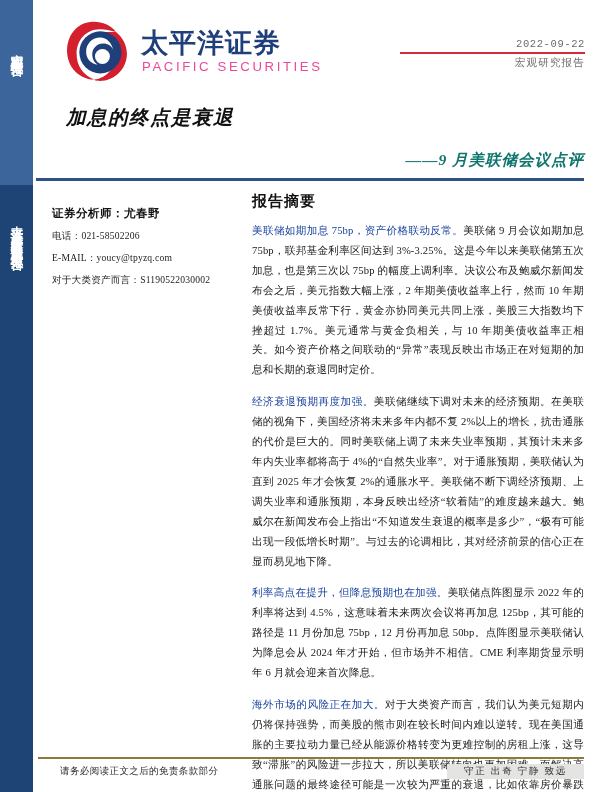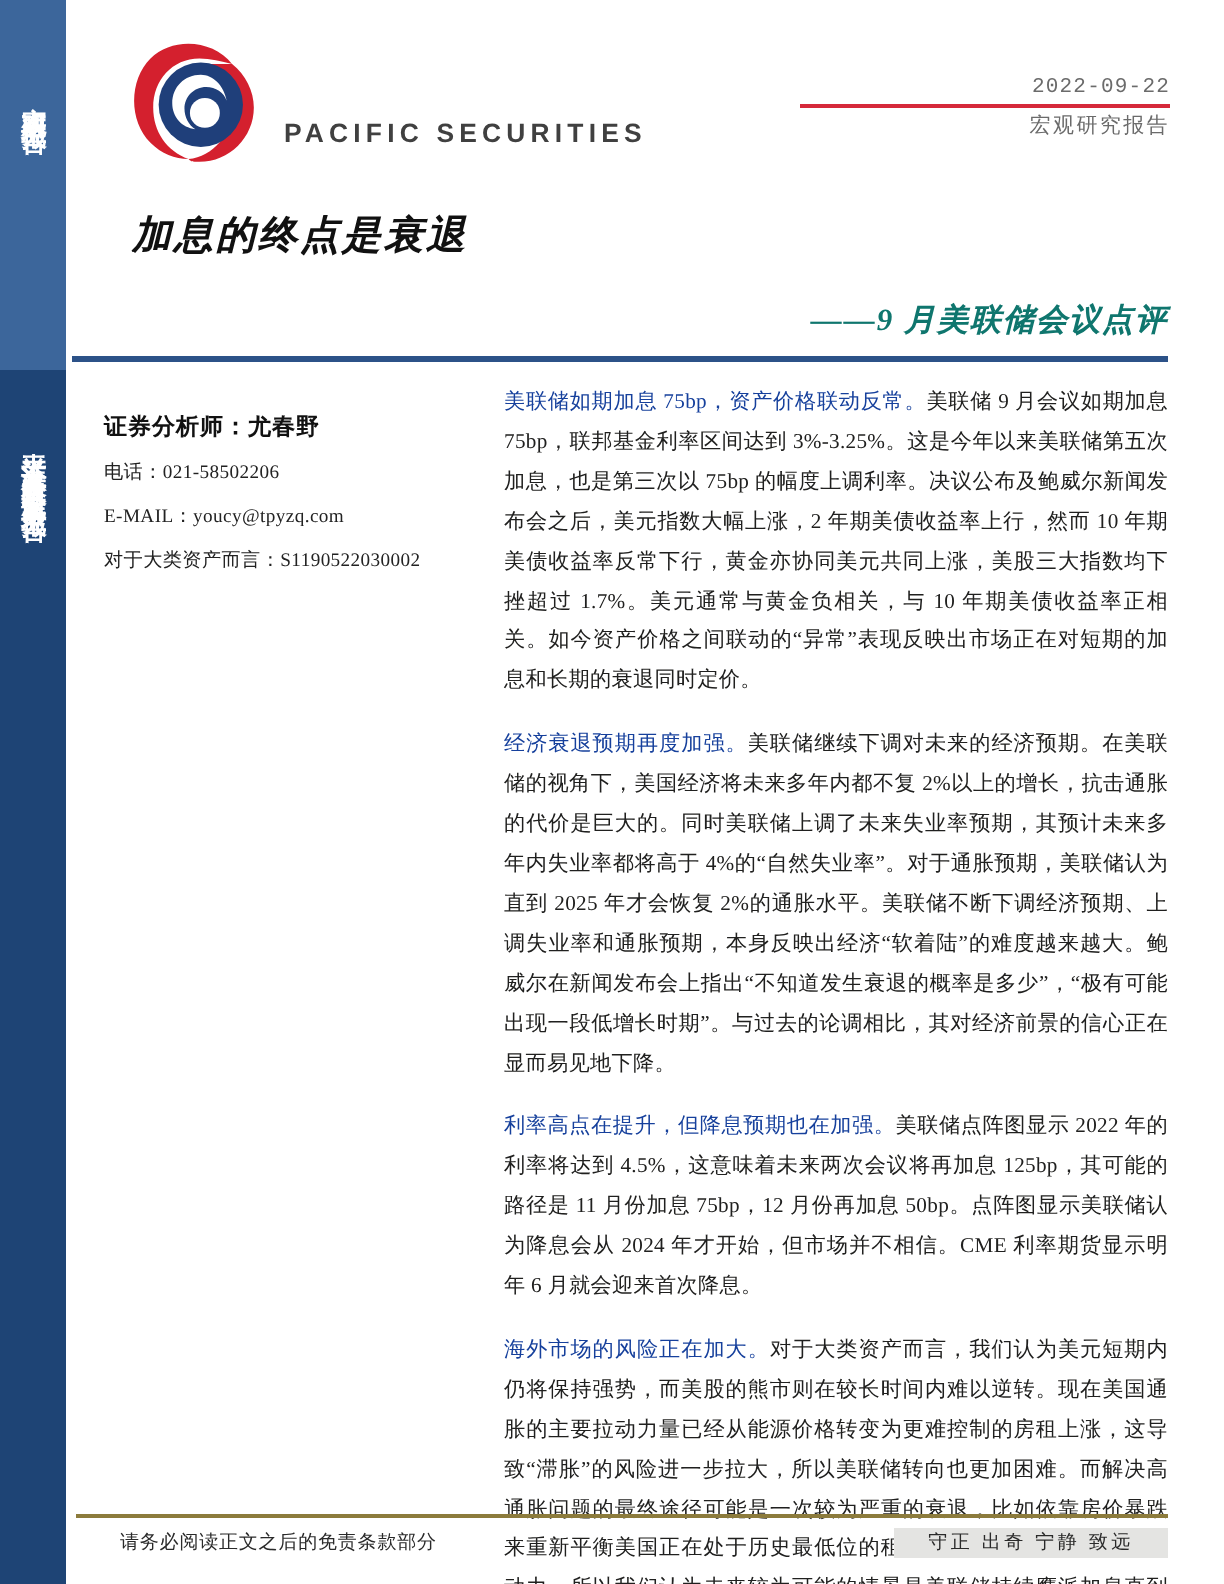--- a/index.html
+++ b/index.html
@@ -82,23 +82,23 @@
     font-size: 27px;
     color: #1f3f7a;
     letter-spacing: 1px;
     white-space: nowrap;
   }
   .logo-text-en {
     position: absolute;
     left: 79px;
     top: 42px;
     font-family: "Liberation Sans", "DejaVu Sans", sans-serif;
-    font-weight: bold;
+    font-weight: normal;
     font-size: 13.2px;
-    color: #404040;
+    color: #ec4899;
     letter-spacing: 2.6px;
     white-space: nowrap;
   }
 
   
   .date-block {
     position: absolute;
     right: 27px;
     top: 38px;
     width: 185px;
@@ -262,20 +262,21 @@
   <svg class="logo-mark" viewBox="0 0 100 100">
     <path d="M78 22 C64 4, 34 2, 18 18 C2 34, 2 64, 18 80 C26 88, 36 92, 46 92
              C30 86, 20 72, 20 54 C20 34, 34 18, 54 18 C62 18, 70 20, 78 22 Z" fill="#d4202e"></path>
     <path d="M78 22 C88 30, 94 42, 94 54 C94 76, 76 94, 54 94 C48 94, 48 94, 46 92
              C64 90, 78 74, 78 54 C78 38, 70 26, 56 22 Z" fill="#d4202e"></path>
     <circle cx="55" cy="52" r="31" fill="#1f3f7a"></circle>
     <path d="M55 30 C43 30, 34 39, 34 51 C34 61, 41 69, 51 70 C46 67, 43 61, 43 55
              C43 46, 50 39, 59 39 C66 39, 72 43, 74 49 C72 38, 64 30, 55 30 Z" fill="#ffffff"></path>
     <circle cx="58" cy="58" r="11" fill="#ffffff"></circle>
   </svg>
+  <div class="logo-text-cn">太平洋证券</div>
   <div class="logo-text-en">PACIFIC SECURITIES</div>
 </div>
 
 <div class="date-block">
   <div class="date-text">2022-09-22</div>
   <div class="red-rule"></div>
   <div class="report-type">宏观研究报告</div>
 </div>
 
 <div class="doc-title">加息的终点是衰退</div>
@@ -283,20 +284,21 @@
 <div class="blue-rule"></div>
 
 <div class="analyst-box">
   <div class="analyst-name">证券分析师：尤春野</div>
   <div class="analyst-line">电话：021-58502206</div>
   <div class="analyst-line">E-MAIL：youcy@tpyzq.com</div>
   <div class="analyst-line">对于大类资产而言：S1190522030002</div>
 </div>
 
 <div class="content">
+  <h2 class="section-title">报告摘要</h2>
 
   <p class="para">
     <span class="para-lead">美联储如期加息 75bp，资产价格联动反常。</span><span>美联储 9 月会议如期加息 75bp，联邦基金利率区间达到 3%-3.25%。这是今年以来美联储第五次加息，也是第三次以 75bp 的幅度上调利率。决议公布及鲍威尔新闻发布会之后，美元指数大幅上涨，2 年期美债收益率上行，然而 10 年期美债收益率反常下行，黄金亦协同美元共同上涨，美股三大指数均下挫超过 1.7%。美元通常与黄金负相关，与 10 年期美债收益率正相关。如今资产价格之间联动的“异常”表现反映出市场正在对短期的加息和长期的衰退同时定价。</span>
   </p>
 
   <p class="para">
     <span class="para-lead">经济衰退预期再度加强。</span><span>美联储继续下调对未来的经济预期。在美联储的视角下，美国经济将未来多年内都不复 2%以上的增长，抗击通胀的代价是巨大的。同时美联储上调了未来失业率预期，其预计未来多年内失业率都将高于 4%的“自然失业率”。对于通胀预期，美联储认为直到 2025 年才会恢复 2%的通胀水平。美联储不断下调经济预期、上调失业率和通胀预期，本身反映出经济“软着陆”的难度越来越大。鲍威尔在新闻发布会上指出“不知道发生衰退的概率是多少”，“极有可能出现一段低增长时期”。与过去的论调相比，其对经济前景的信心正在显而易见地下降。</span>
   </p>
 
   <p class="para">

